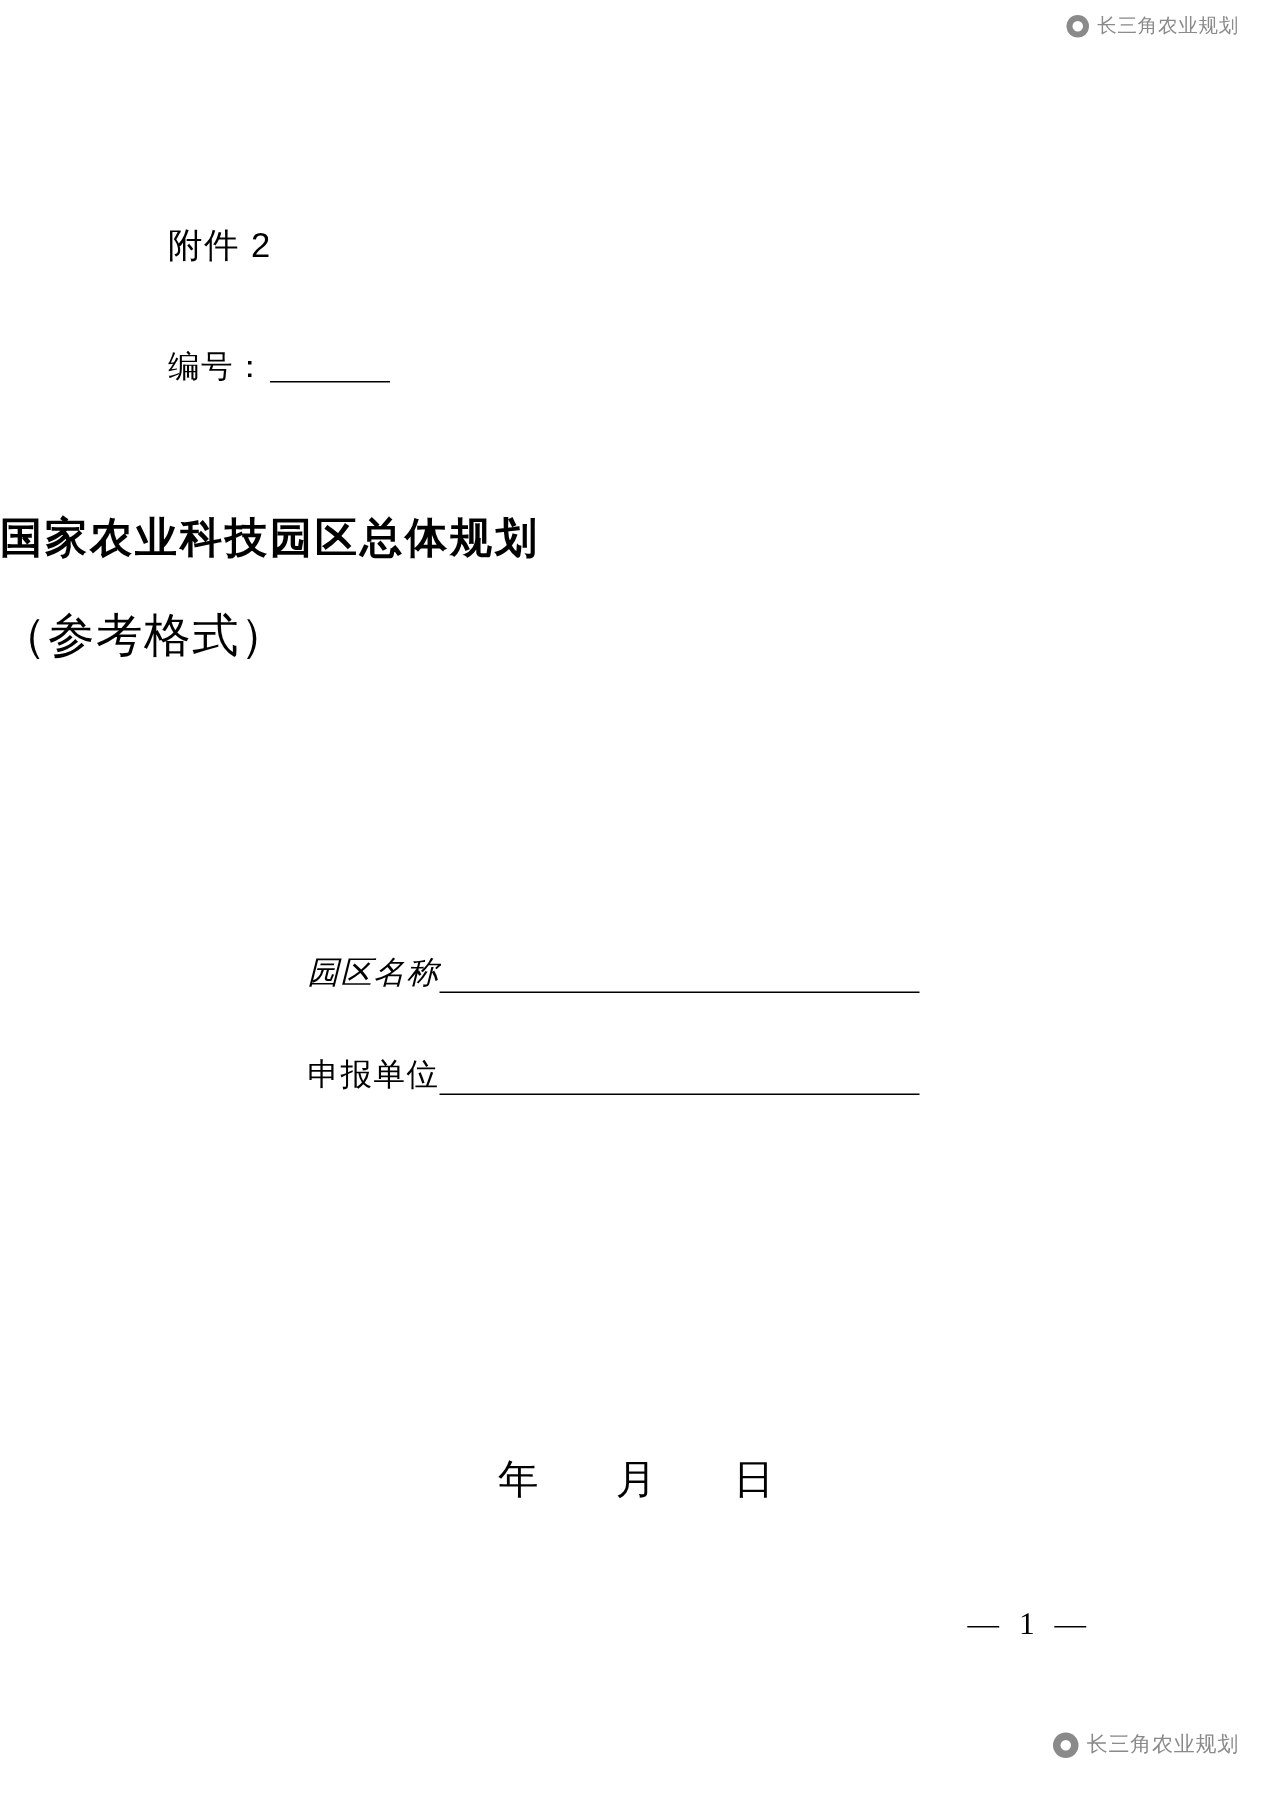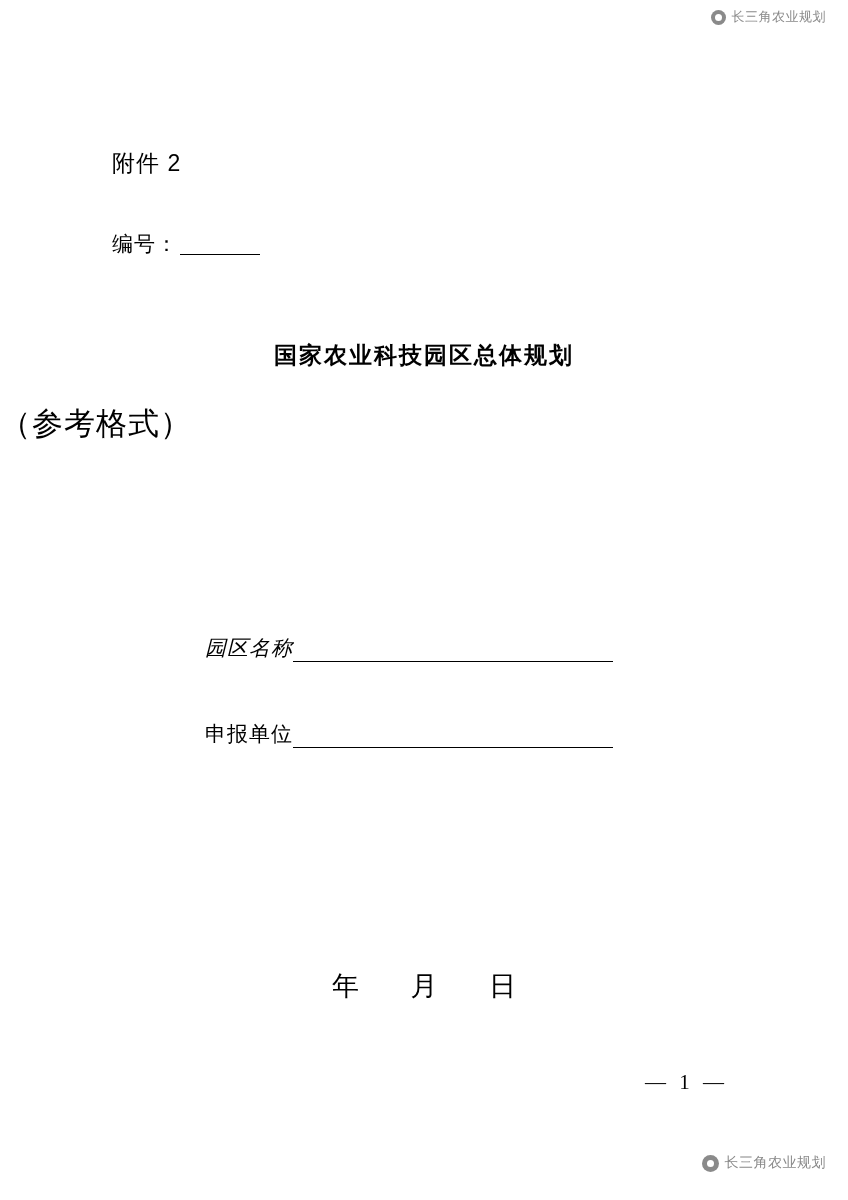--- a/index.html
+++ b/index.html
@@ -101,22 +101,22 @@
     width: 80px;
     border-bottom: 1px solid #000;
     margin-left: 2px;
     height: 20px;
   }
   .doc-title {
     position: absolute;
     left: 0;
     right: 0;
     top: 340px;
-    text-align: center;
-    font-size: 23px;
+    text-align: left;
+    font-size: 28px;
     font-weight: bold;
     letter-spacing: 2px;
     font-family: Liberation Mono, monospace;
   }
   .doc-subtitle {
     position: absolute;
     left: 0;
     right: 0;
     top: 403px;
     text-align: left;
@@ -127,21 +127,21 @@
 
   .field-row {
     position: absolute;
     left: 205px;
     display: flex;
     align-items: flex-end;
     font-size: 21px;
     letter-spacing: 1px;
   }
   .field-row.park-name { top: 634px; font-style: italic; }
-  .field-row.applicant { top: 720px; text-align: right; }
+  .field-row.applicant { top: 702px; text-align: right; }
   .field-label {
     white-space: nowrap;
   }
   .field-blank {
     display: inline-block;
     width: 320px;
     border-bottom: 1.5px solid #000;
     height: 18px;
   }
 

